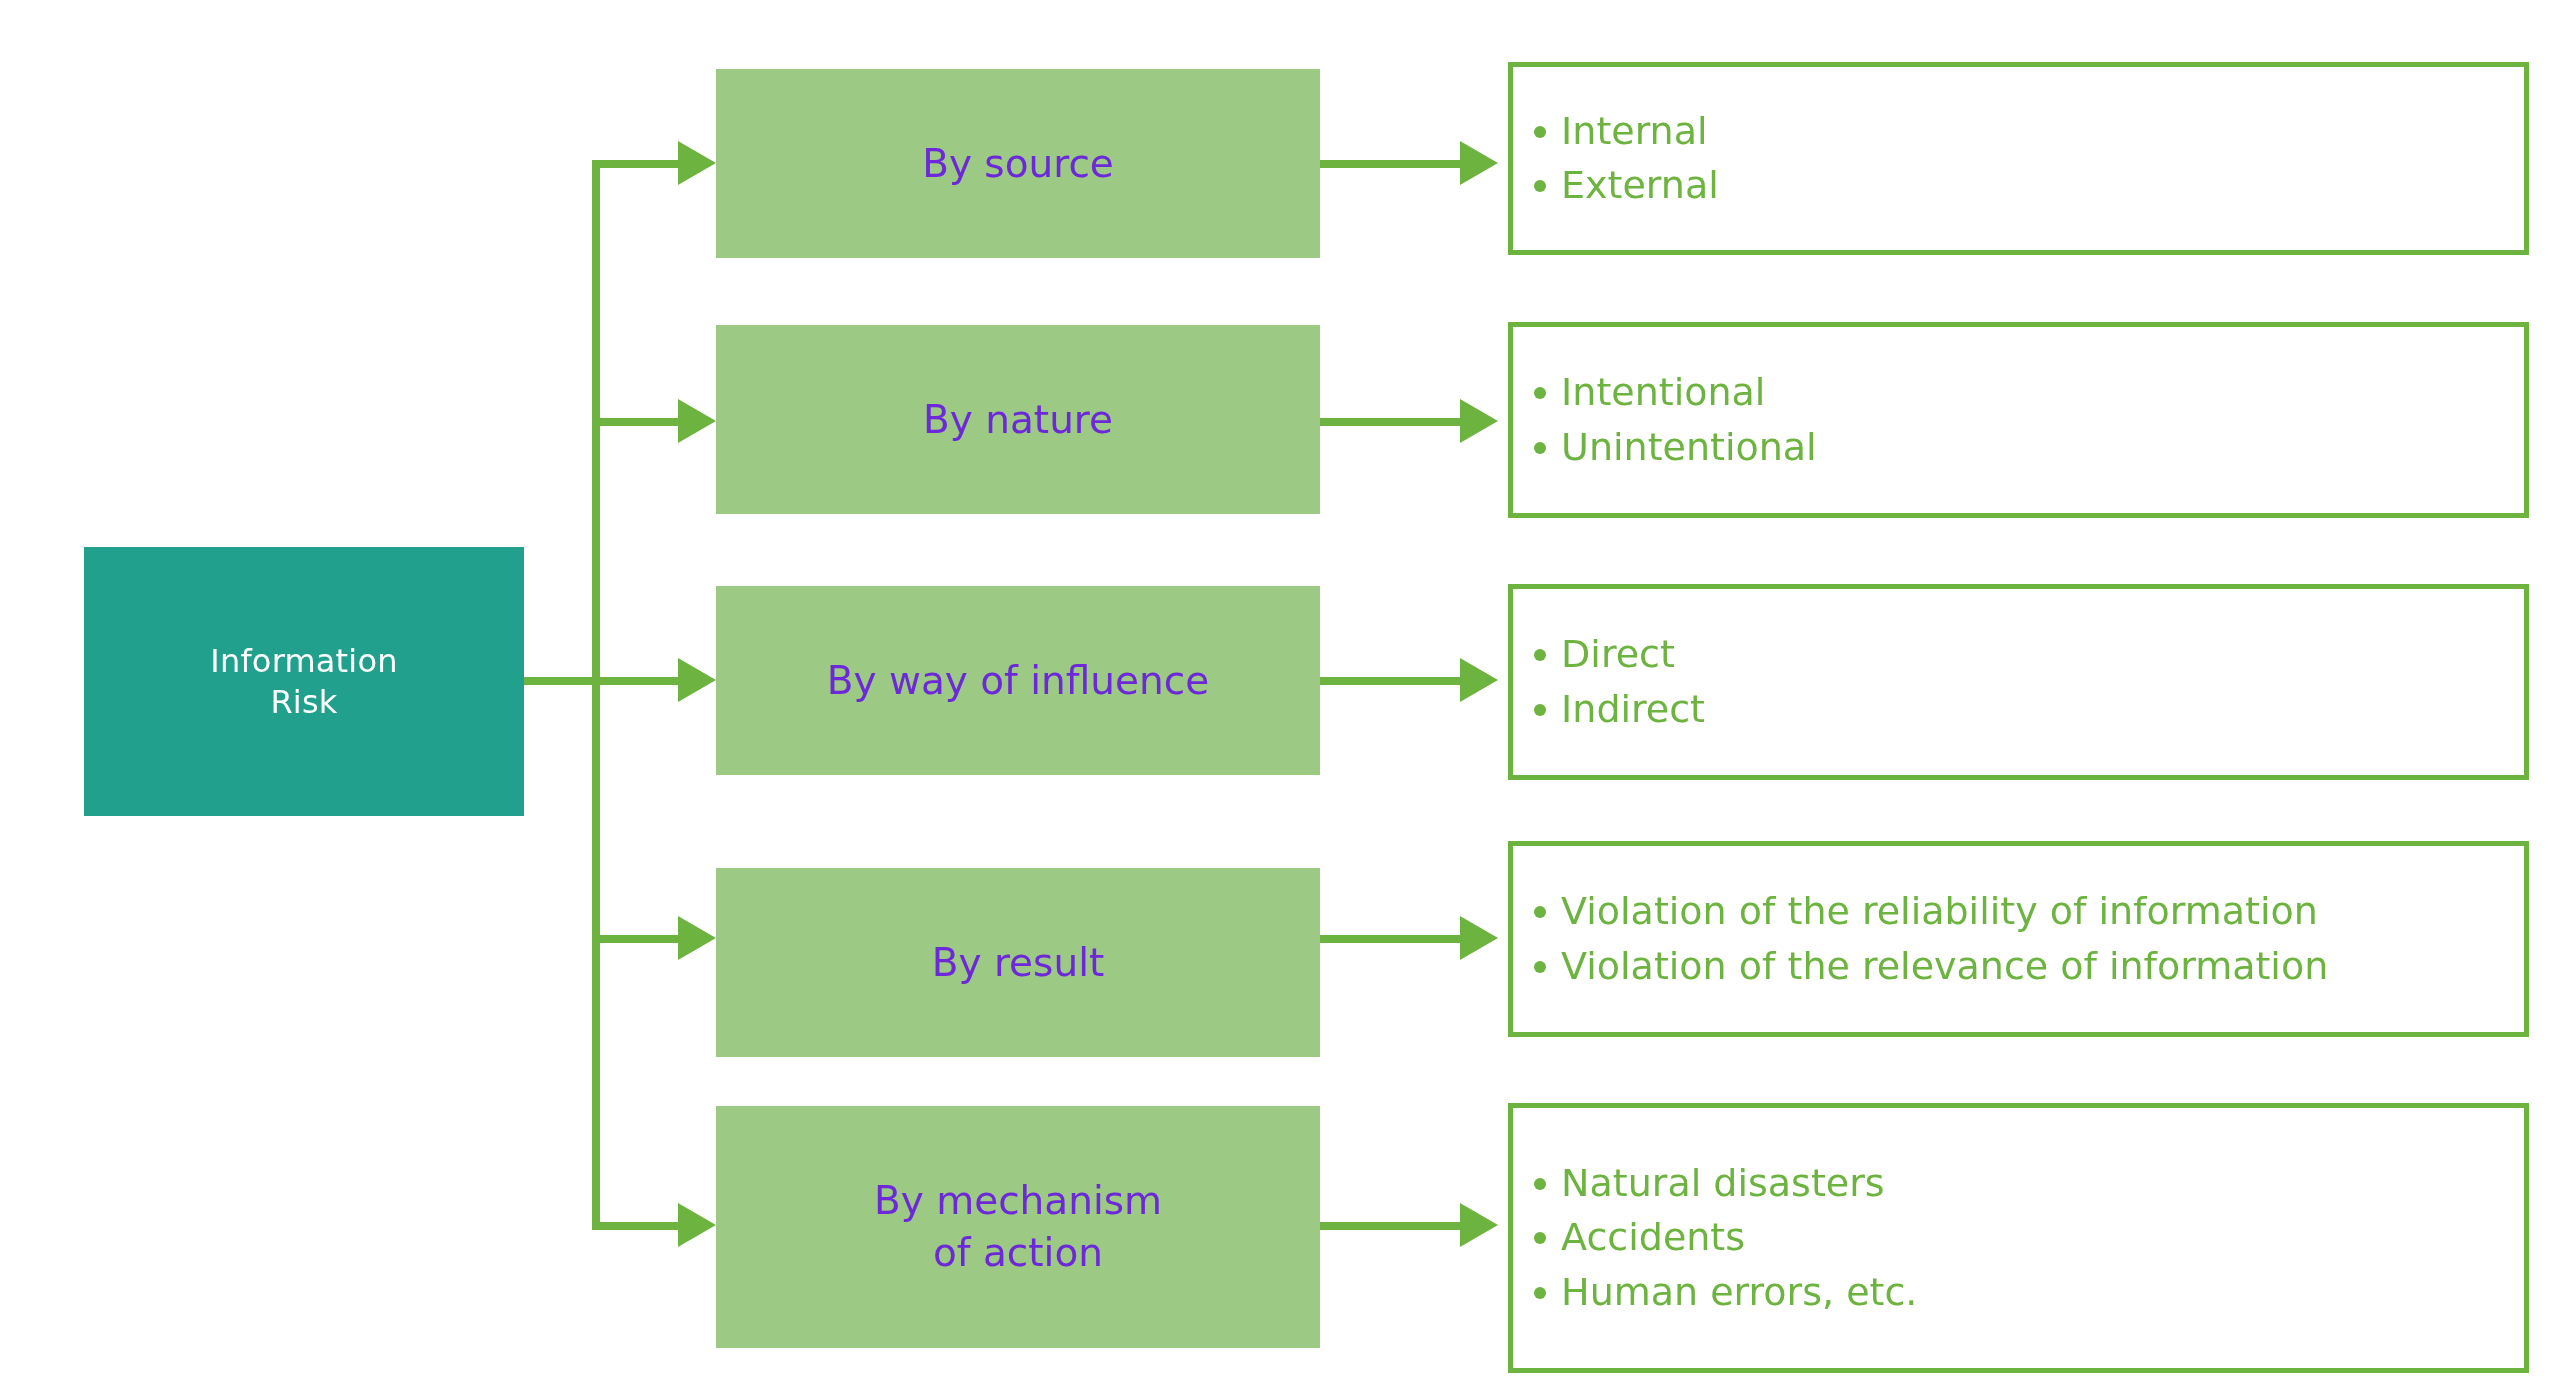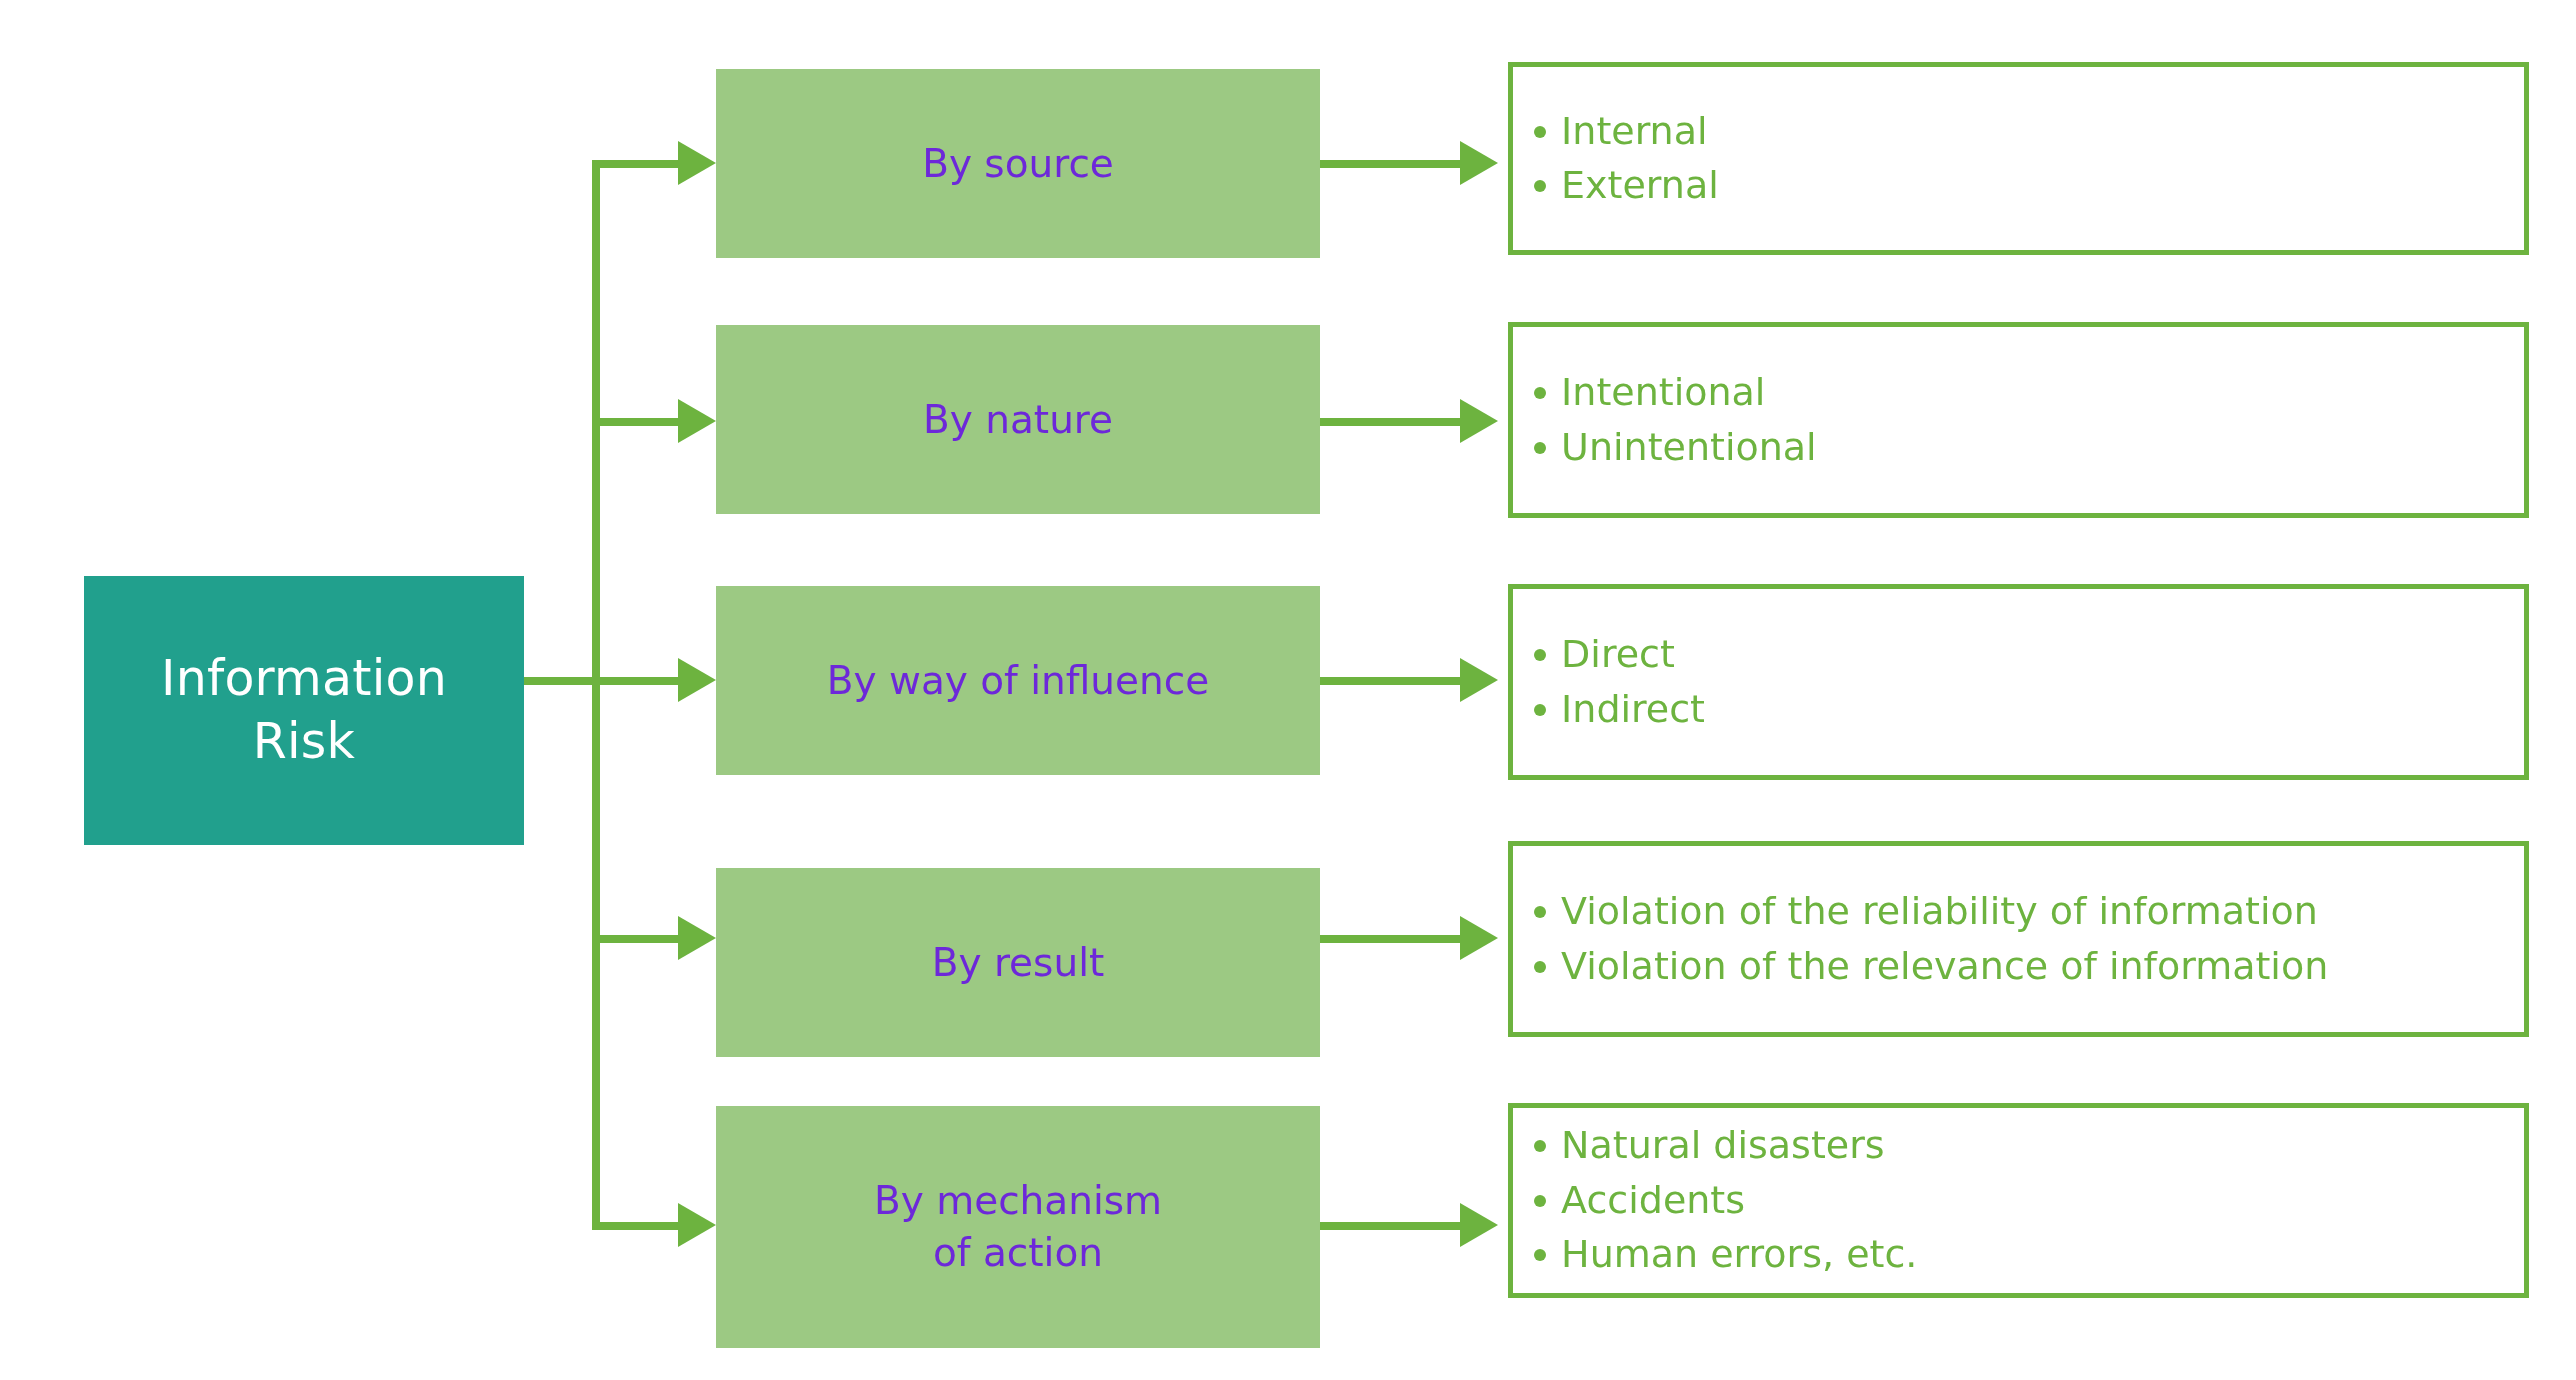--- a/index.html
+++ b/index.html
@@ -6,26 +6,26 @@
   body{
     width:2576px;height:1381px;
     font-family:"DejaVu Sans","Liberation Sans",sans-serif;
     overflow:hidden;position:relative;
   }
   #diagram{position:absolute;left:0;top:0;width:2576px;height:1381px;}
 
   
   .root-node{
     position:absolute;
-    left:84px;top:576px;width:440px;height:269px;
+    left:84px;top:547px;width:440px;height:269px;
     background:#21A08D;
     display:flex;align-items:center;justify-content:center;
     text-align:center;
     color:#ffffff;
-    font-size:49px;line-height:1.28;
+    font-size:32px;line-height:1.28;
     letter-spacing:0.2px;
   }
   .root-node .line{display:block;}
 
   
   .cat-box{
     position:absolute;
     left:716px;width:604px;
     background:#9CC983;
     display:flex;align-items:center;justify-content:center;
@@ -172,21 +172,21 @@
   </div>
 
   <div class="cat-box" style="top:1106px;height:242px;">
     <div>
       <span class="line">By mechanism</span>
       <span class="line">of action</span>
     </div>
   </div>
   <div class="conn" style="left:1320px;top:1222px;width:144px;height:7.7px;"></div>
   <div class="arrow-head" style="left:1460px;top:1203px;"></div>
-  <div class="detail-box" style="top:1103px;height:195px;">
+  <div class="detail-box" style="top:1103px;height:270px;">
     <div class="bullet-row">
       <span class="bullet-dot"></span>
       <span class="bullet-text">Natural disasters</span>
     </div>
     <div class="bullet-row">
       <span class="bullet-dot"></span>
       <span class="bullet-text">Accidents</span>
     </div>
     <div class="bullet-row">
       <span class="bullet-dot"></span>

